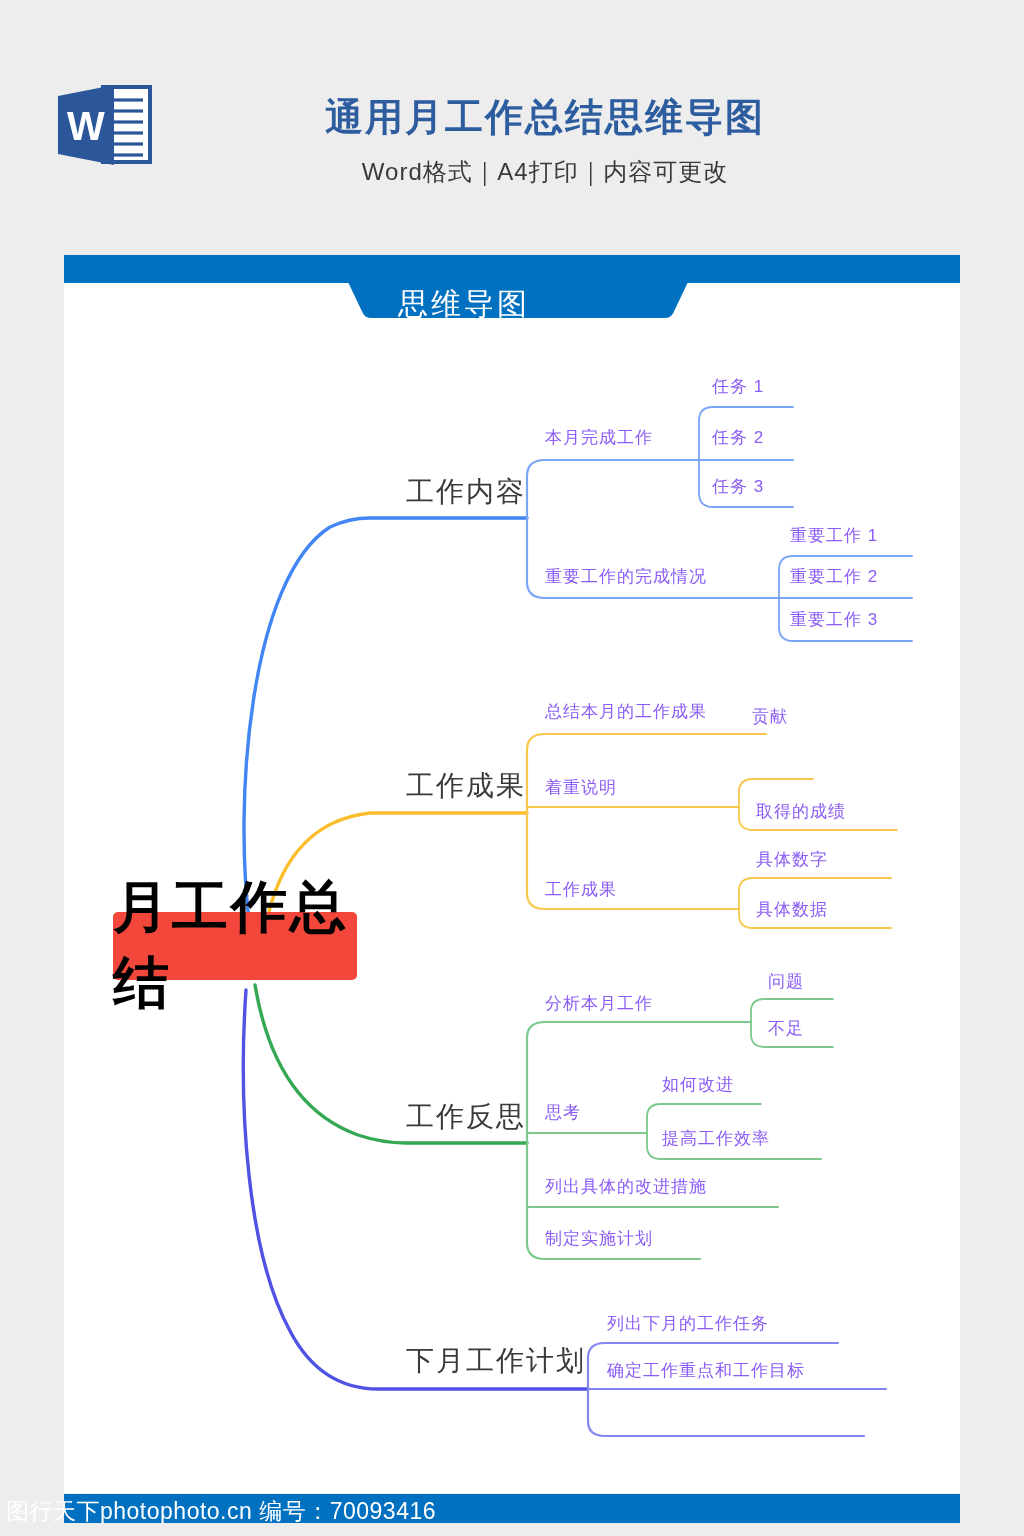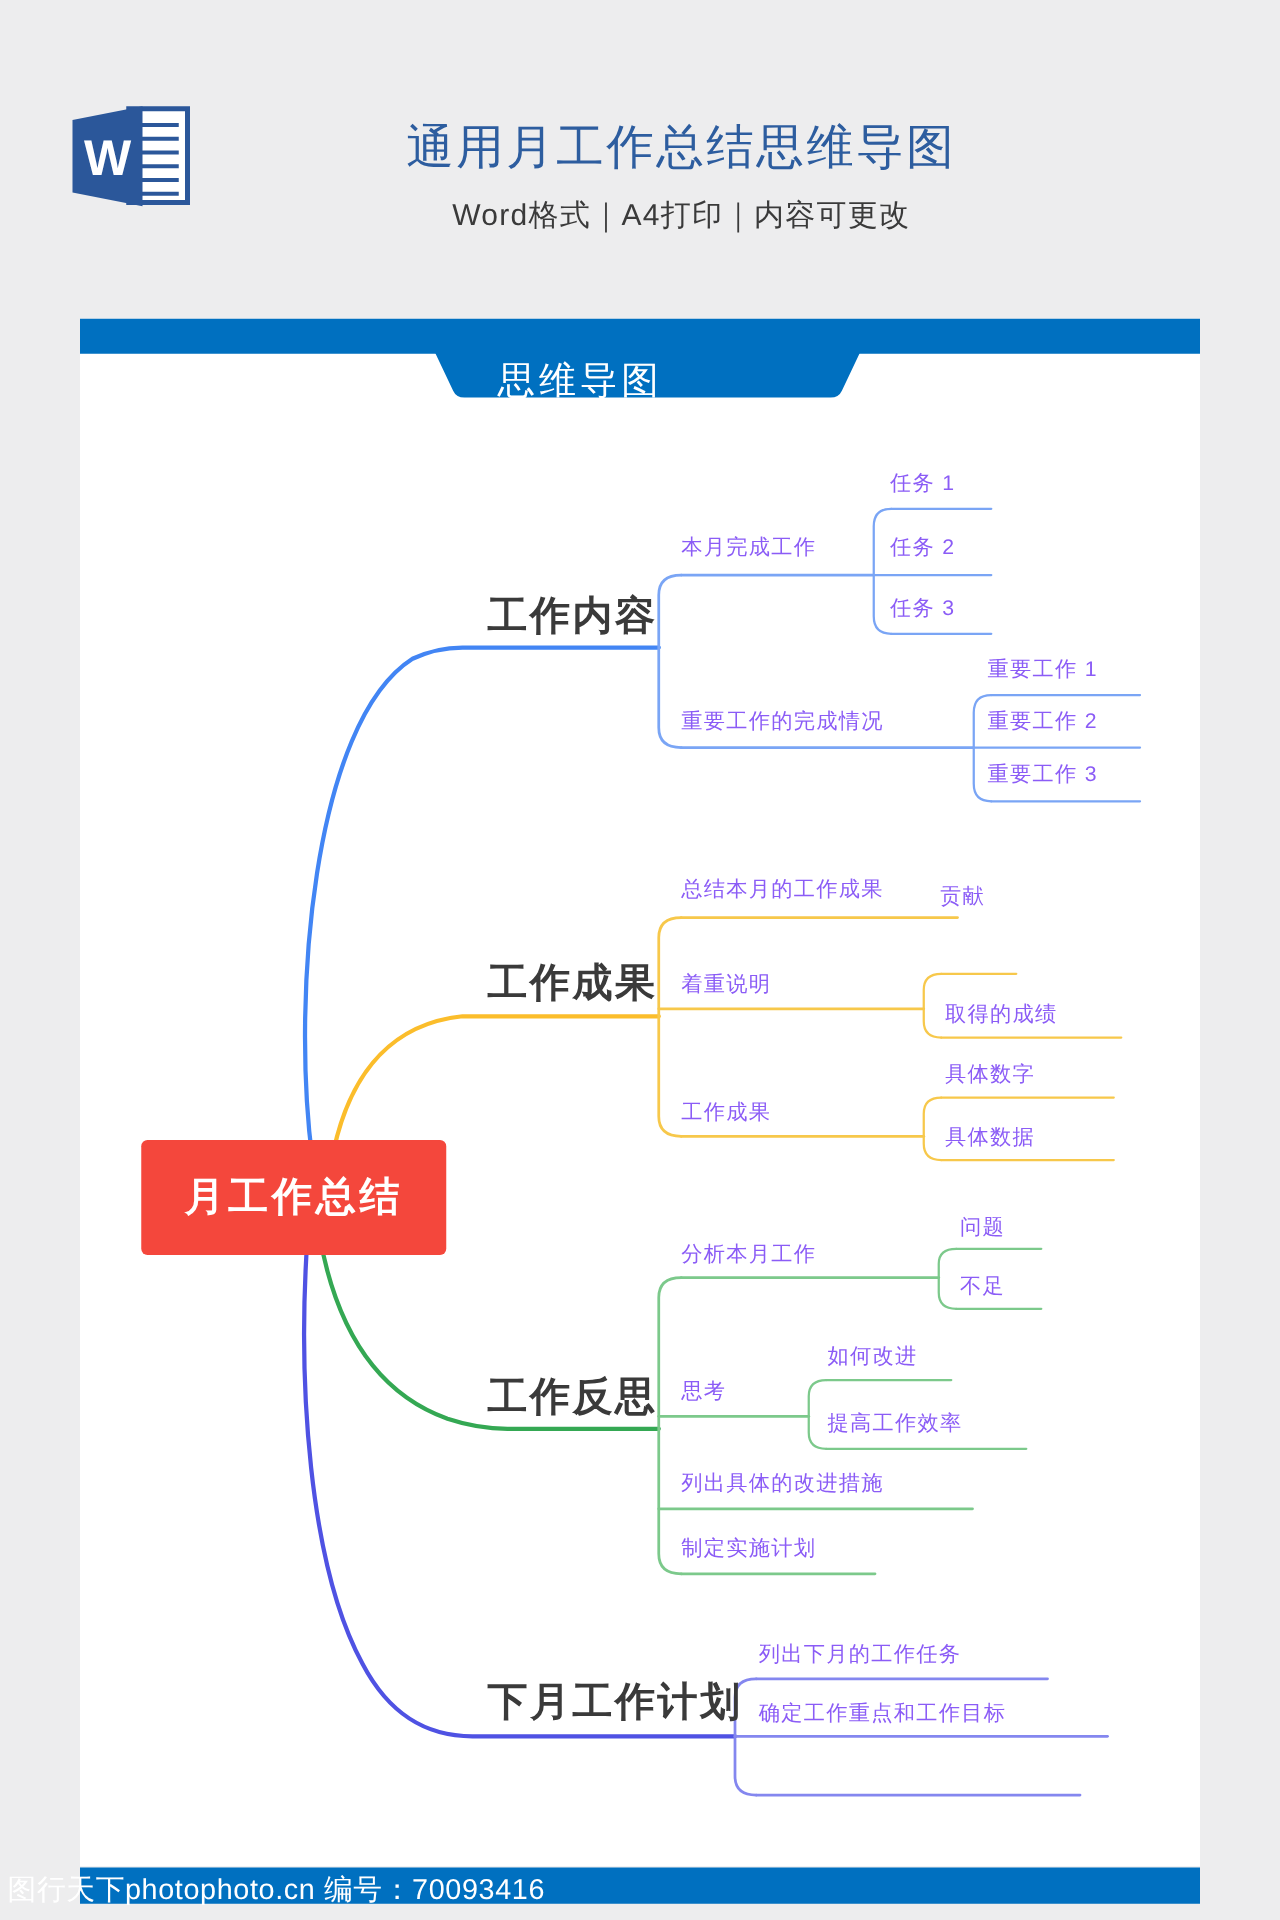--- a/index.html
+++ b/index.html
@@ -1,40 +1,40 @@
 <!DOCTYPE html>
 <html><head>
 <meta charset="utf-8">
 <style>
   html,body{margin:0;padding:0;}
   body{width:1024px;height:1536px;font-family:"Liberation Sans","DejaVu Sans",sans-serif;}
   #page{position:relative;width:1024px;height:1536px;background:#edeDee;overflow:hidden;}
   .title{position:absolute;left:120px;top:92px;width:850px;text-align:center;
-         font-size:38px;font-weight:400;color:#2d5d9f;letter-spacing:2px;z-index:3;}
+         font-size:38px;font-weight:700;color:#2d5d9f;letter-spacing:2px;z-index:3;}
   .subtitle{position:absolute;left:120px;top:156px;width:850px;text-align:center;
          font-size:24px;color:#3a3a3a;letter-spacing:1px;z-index:3;}
   .card{position:absolute;left:64px;top:255px;width:896px;height:1238px;background:#ffffff;z-index:1;}
   .strip{position:absolute;left:64px;top:255px;width:896px;height:28px;background:#0070c0;z-index:2;}
   .banner-label{position:absolute;left:398px;top:284px;width:240px;text-align:left;
          font-size:30px;font-weight:400;color:#ffffff;letter-spacing:3px;z-index:4;}
   svg.overlay{position:absolute;left:0;top:0;z-index:2;}
   .m{stroke-width:3.4;fill:none;stroke-linecap:round;}
   .s{stroke-width:2.2;fill:none;stroke-linecap:round;}
   .t{stroke-width:1.8;fill:none;stroke-linecap:round;}
   .m1{stroke:#4285f4;} .s1{stroke:#7aa5f5;} .t1{stroke:#7aa5f5;}
   .m2{stroke:#fbbd2b;} .s2{stroke:#f7c84b;} .t2{stroke:#f7c84b;}
   .m3{stroke:#34a853;} .s3{stroke:#7cc98b;} .t3{stroke:#7cc98b;}
   .m4{stroke:#4f52e3;} .s4{stroke:#8487ef;}
   .banner-shape{fill:#0070c0;}
   .lbl{position:absolute;white-space:nowrap;z-index:3;}
   .lbl.c{font-size:17px;line-height:26px;color:#8b5cf6;letter-spacing:1px;}
-  .lbl.m{font-size:32px;line-height:32px;color:#3a3a3a;font-weight:700;letter-spacing:2px;}
-  .root{position:absolute;left:113px;top:912px;width:244px;height:92px;background:#f4473c;
+  .lbl.m{font-size:28px;line-height:32px;color:#3a3a3a;font-weight:400;letter-spacing:2px;margin-left:16px;}
+  .root{position:absolute;left:113px;top:912px;width:244px;height:68px;background:#f4473c;
         border-radius:5px;display:flex;align-items:center;justify-content:center;
-        color:#ffffff;font-size:32px;font-weight:700;letter-spacing:3px;z-index:4;}
+        color:#000000;font-size:56px;font-weight:700;letter-spacing:3px;z-index:4;}
   .footer-bar{position:absolute;left:64px;top:1494px;width:896px;height:29px;background:#0070c0;z-index:1;}
   .footer-text{position:absolute;left:6px;top:1496px;font-size:23px;color:#ffffff;
         letter-spacing:0.5px;z-index:2;}
   .word-icon{position:absolute;left:56px;top:80px;z-index:3;}
 </style>
 </head>
 <body>
 
 <div id="page">
 

